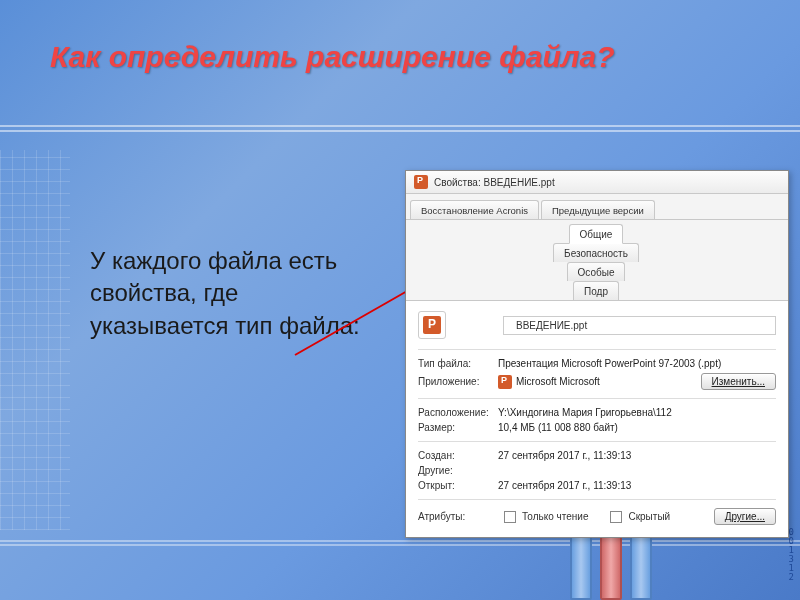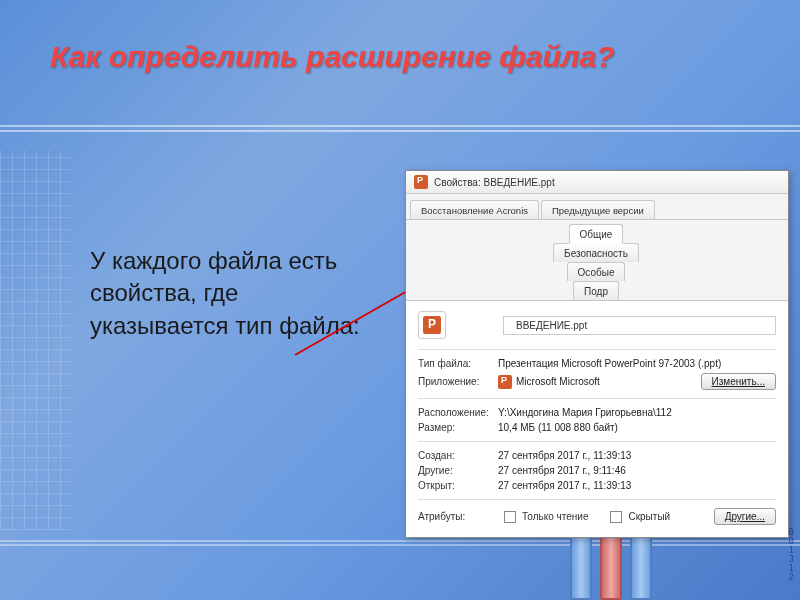--- a/index.html
+++ b/index.html
@@ -208,21 +208,20 @@
     </div>
 
     <hr class="sep">
 
     <div class="row">
       <div class="label">Создан:</div>
       <div class="val">27 сентября 2017 г., 11:39:13</div>
     </div>
     <div class="row">
       <div class="label">Другие:</div>
-      <div class="val">27 сентября 2017 г., 9:11:46</div>
     </div>
     <div class="row">
       <div class="label">Открыт:</div>
       <div class="val">27 сентября 2017 г., 11:39:13</div>
     </div>
 
     <hr class="sep">
 
     <div class="attr-row">
       <div class="label" style="width:80px">Атрибуты:</div>

